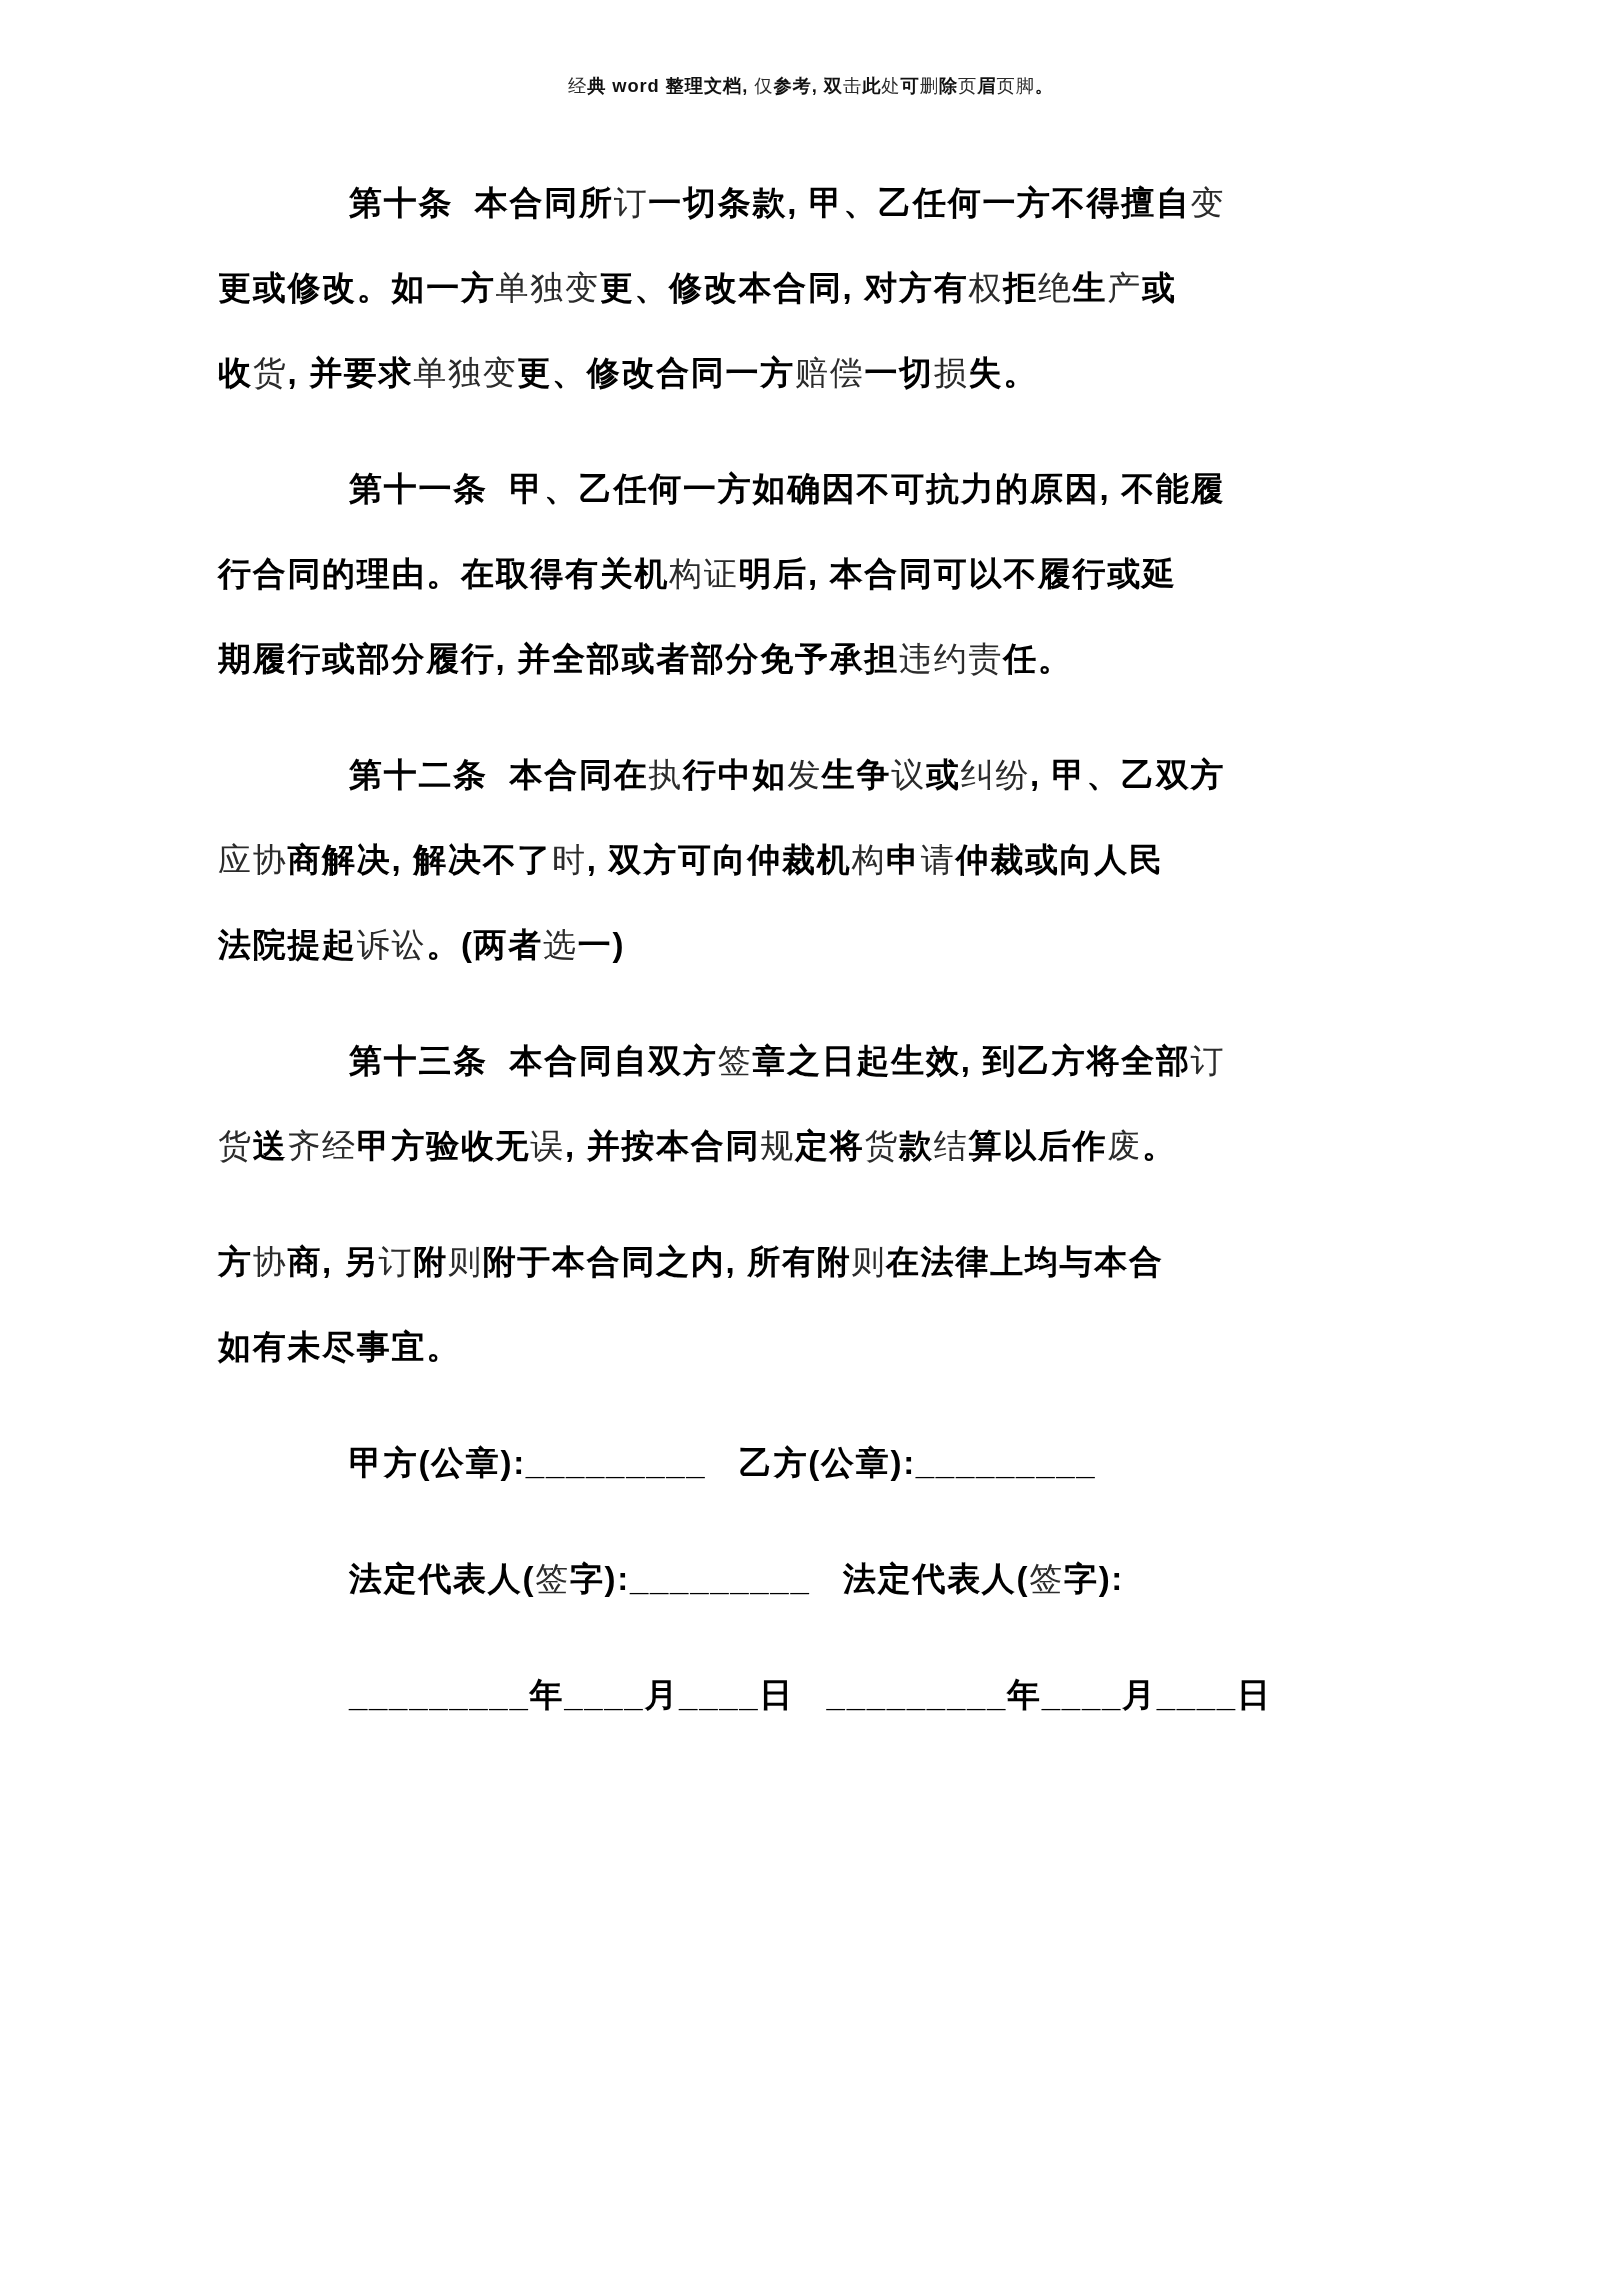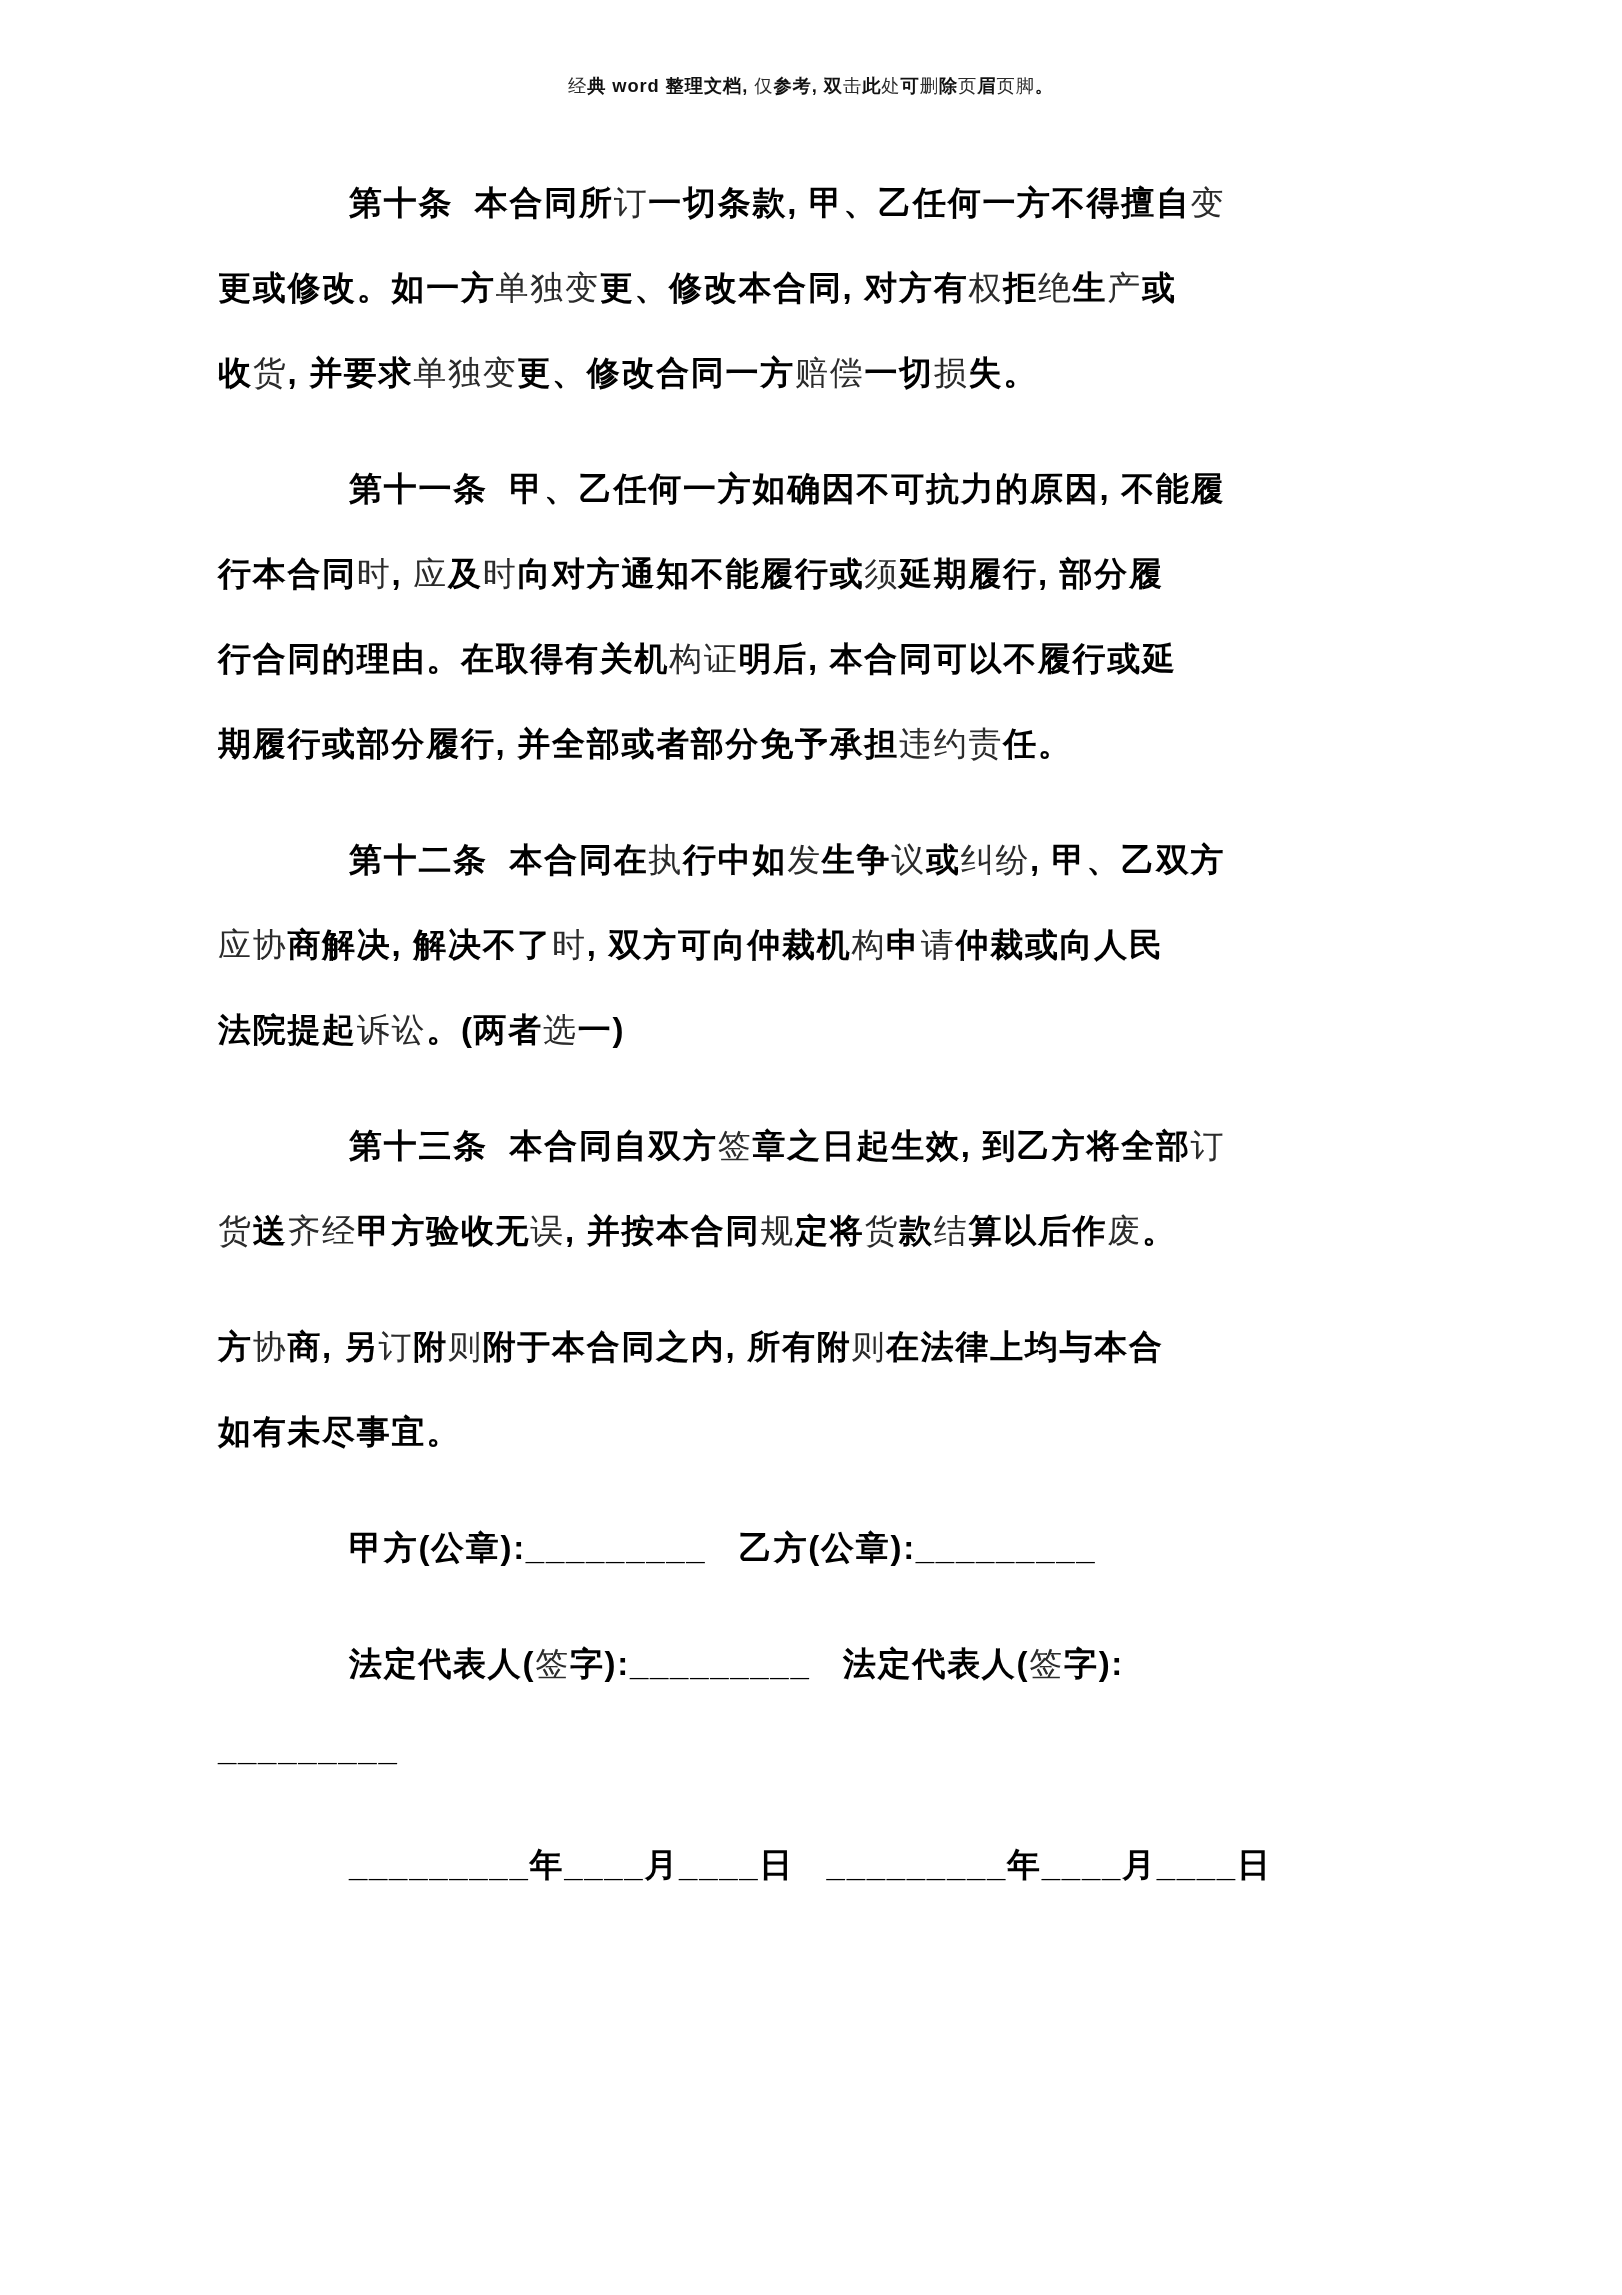--- a/index.html
+++ b/index.html
@@ -73,21 +73,20 @@
   <div class="header-note"><span class="lt">经</span>典 word 整理文档, <span class="lt">仅</span>参考, 双<span class="lt">击</span>此<span class="lt">处</span>可<span class="lt">删</span>除<span class="lt">页</span>眉<span class="lt">页</span><span class="lt">脚</span>。</div>
 
   <div class="doc-body">
       <div class="para">
         <div class="line indent">第十条  本合同所<span class="lt">订</span>一切条款, 甲、乙任何一方不得擅自<span class="lt">变</span></div>
         <div class="line">更或修改。如一方<span class="lt">单</span><span class="lt">独</span><span class="lt">变</span>更、修改本合同, 对方有<span class="lt">权</span>拒<span class="lt">绝</span>生<span class="lt">产</span>或</div>
         <div class="line">收<span class="lt">货</span>, 并要求<span class="lt">单</span><span class="lt">独</span><span class="lt">变</span>更、修改合同一方<span class="lt">赔</span><span class="lt">偿</span>一切<span class="lt">损</span>失。</div>
       </div>
       <div class="para">
         <div class="line indent">第十一条  甲、乙任何一方如确因不可抗力的原因, 不能履</div>
-        <div class="line">行本合同<span class="lt">时</span>, <span class="lt">应</span>及<span class="lt">时</span>向对方通知不能履行或<span class="lt">须</span>延期履行, 部分履</div>
         <div class="line">行合同的理由。在取得有关机<span class="lt">构</span><span class="lt">证</span>明后, 本合同可以不履行或延</div>
         <div class="line">期履行或部分履行, 并全部或者部分免予承担<span class="lt">违</span><span class="lt">约</span><span class="lt">责</span>任。</div>
       </div>
       <div class="para">
         <div class="line indent">第十二条  本合同在<span class="lt">执</span>行中如<span class="lt">发</span>生争<span class="lt">议</span>或<span class="lt">纠</span><span class="lt">纷</span>, 甲、乙双方</div>
         <div class="line"><span class="lt">应</span><span class="lt">协</span>商解决, 解决不了<span class="lt">时</span>, 双方可向仲裁机<span class="lt">构</span>申<span class="lt">请</span>仲裁或向人民</div>
         <div class="line">法院提起<span class="lt">诉</span><span class="lt">讼</span>。(两者<span class="lt">选</span>一)</div>
       </div>
       <div class="para">
         <div class="line indent">第十三条  本合同自双方<span class="lt">签</span>章之日起生效, 到乙方将全部<span class="lt">订</span></div>
@@ -95,21 +94,20 @@
       </div>
       <div class="para">
         <div class="line">方<span class="lt">协</span>商, 另<span class="lt">订</span>附<span class="lt">则</span>附于本合同之内, 所有附<span class="lt">则</span>在法律上均与本合</div>
         <div class="line">如有未尽事宜。</div>
       </div>
       <div class="para">
         <div class="line indent">甲方(公章):_________   乙方(公章):_________</div>
       </div>
       <div class="para">
         <div class="line indent">法定代表人(<span class="lt">签</span>字):_________   法定代表人(<span class="lt">签</span>字):</div>
-        <div class="line">_________</div>
       </div>
       <div class="para">
         <div class="line indent">_________年____月____日   _________年____月____日</div>
       </div>
     </div>
 
 </div>
 
 
 </body></html>

